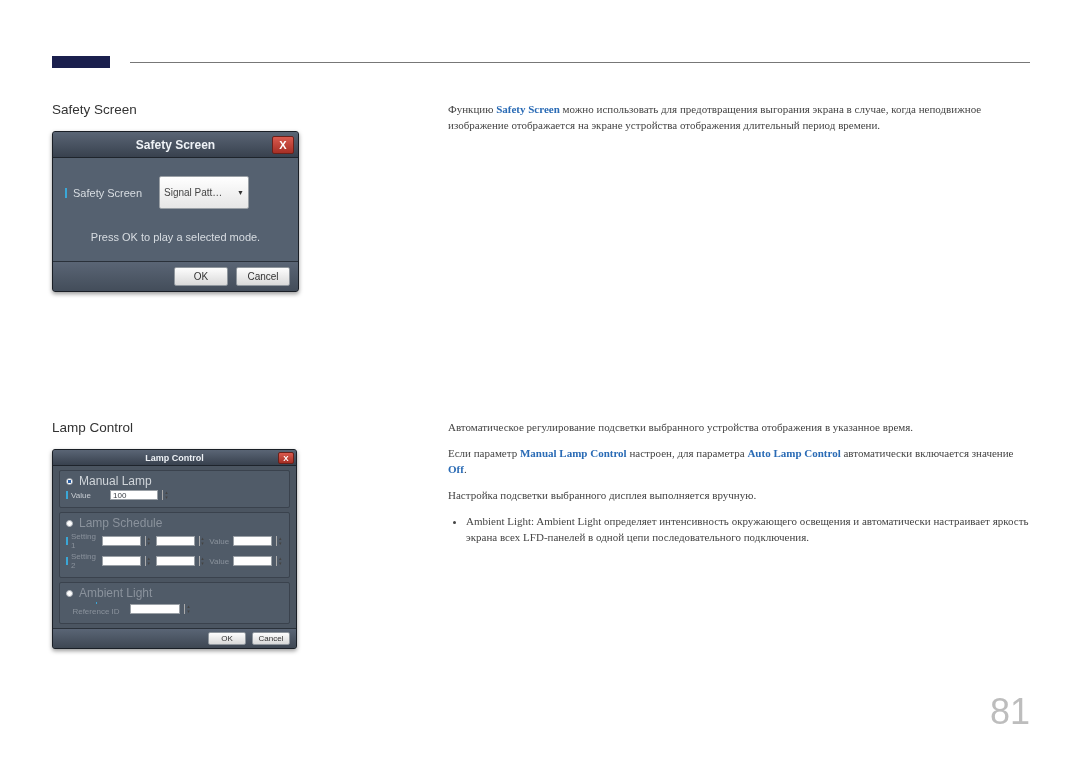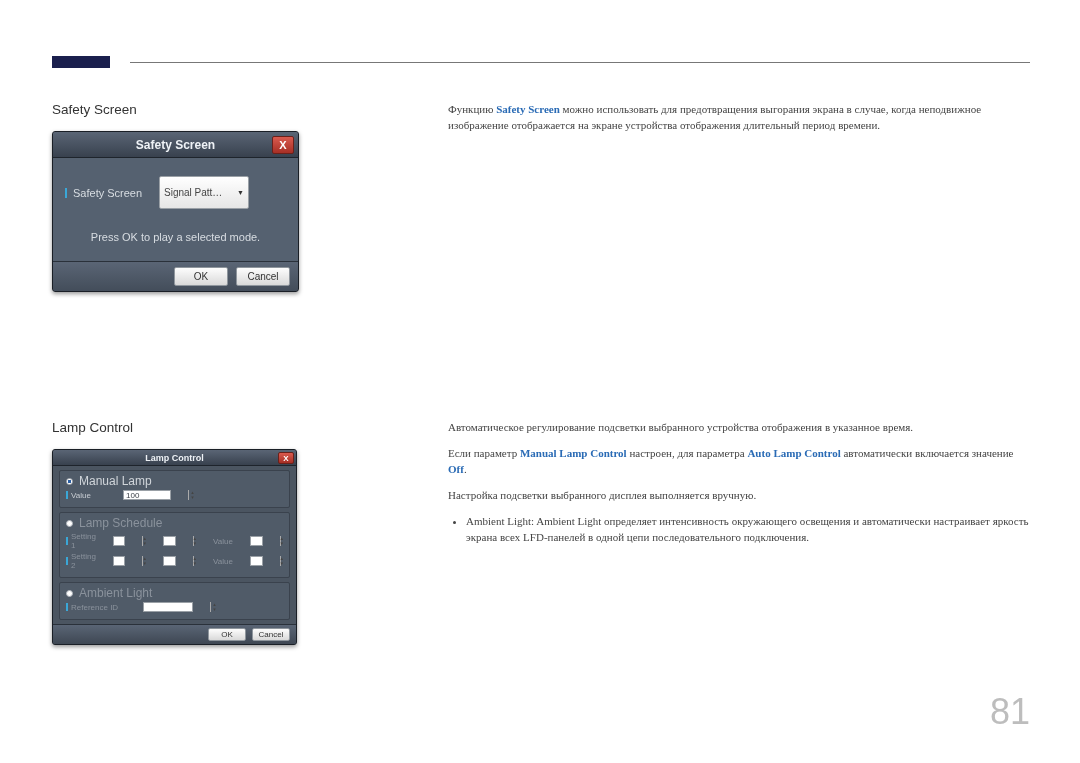--- a/index.html
+++ b/index.html
@@ -155,21 +155,21 @@
     margin-bottom: 2px;
     display:flex; align-items:center; gap:4px;
   }
   .radio {
     width:7px; height:7px; border-radius:50%;
     border:1px solid #aeb4bb; background:#fff;
     display:inline-block; margin-right:2px;
   }
   .radio.on { background: radial-gradient(circle at 50% 50%, #2a5fa5 45%, #fff 50%); }
   .dim { color:#8a929c; }
-  .mini-row { display:flex; align-items:center; gap:17px; margin:2px 0; }
+  .mini-row { display:flex; align-items:center; gap:4px; margin:2px 0; }
   .mini-label { font-size:8px; width:40px; display:flex; align-items:center; gap:3px;}
   .mini-label .bar{ width:1px; height:8px;}
   .spin {
     width: 48px; height: 10px;
     background:#fff; border:1px solid #9aa0a6;
     display:flex; align-items:center; justify-content:flex-end;
     padding:0 2px;
   }
   .spin-arrows{
     width:8px; height:10px; display:flex; flex-direction:column;
@@ -330,21 +330,21 @@
           </div>
       </div>
     </div>
 
     <div class="dlg2-group">
       <div class="dlg2-group-title">
         <span class="radio"></span>
         <span class="dim">Ambient Light</span>
       </div>
       <div class="mini-row dim">
-        <span class="mini-label" style="width:60px;">
+        <span class="mini-label" style="width:60px;flex-direction:column;">
             <span class="bar"></span>
             <span>Reference ID</span>
           </span>
         <div class="spin" style="width:50px">
             <span class="val"></span>
           </div>
           <div class="spin-arrows">
             <span>▴</span>
             <span>▾</span>
           </div>

